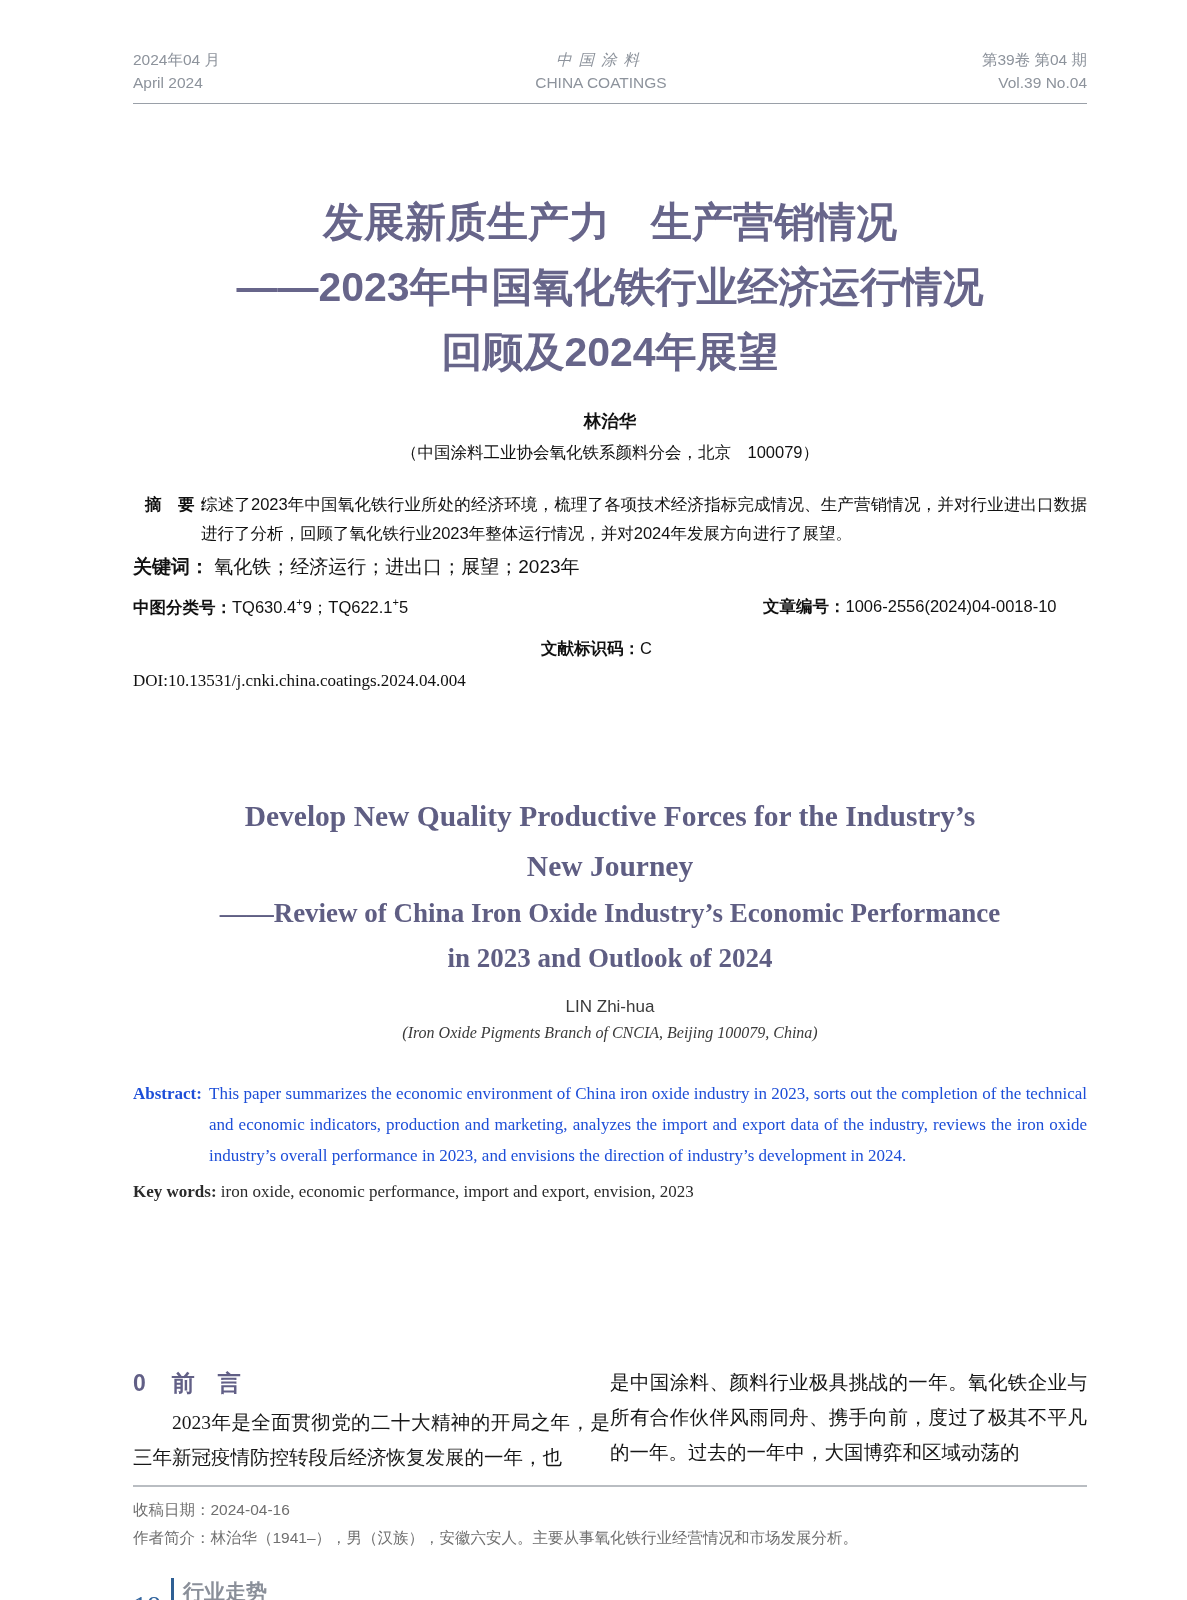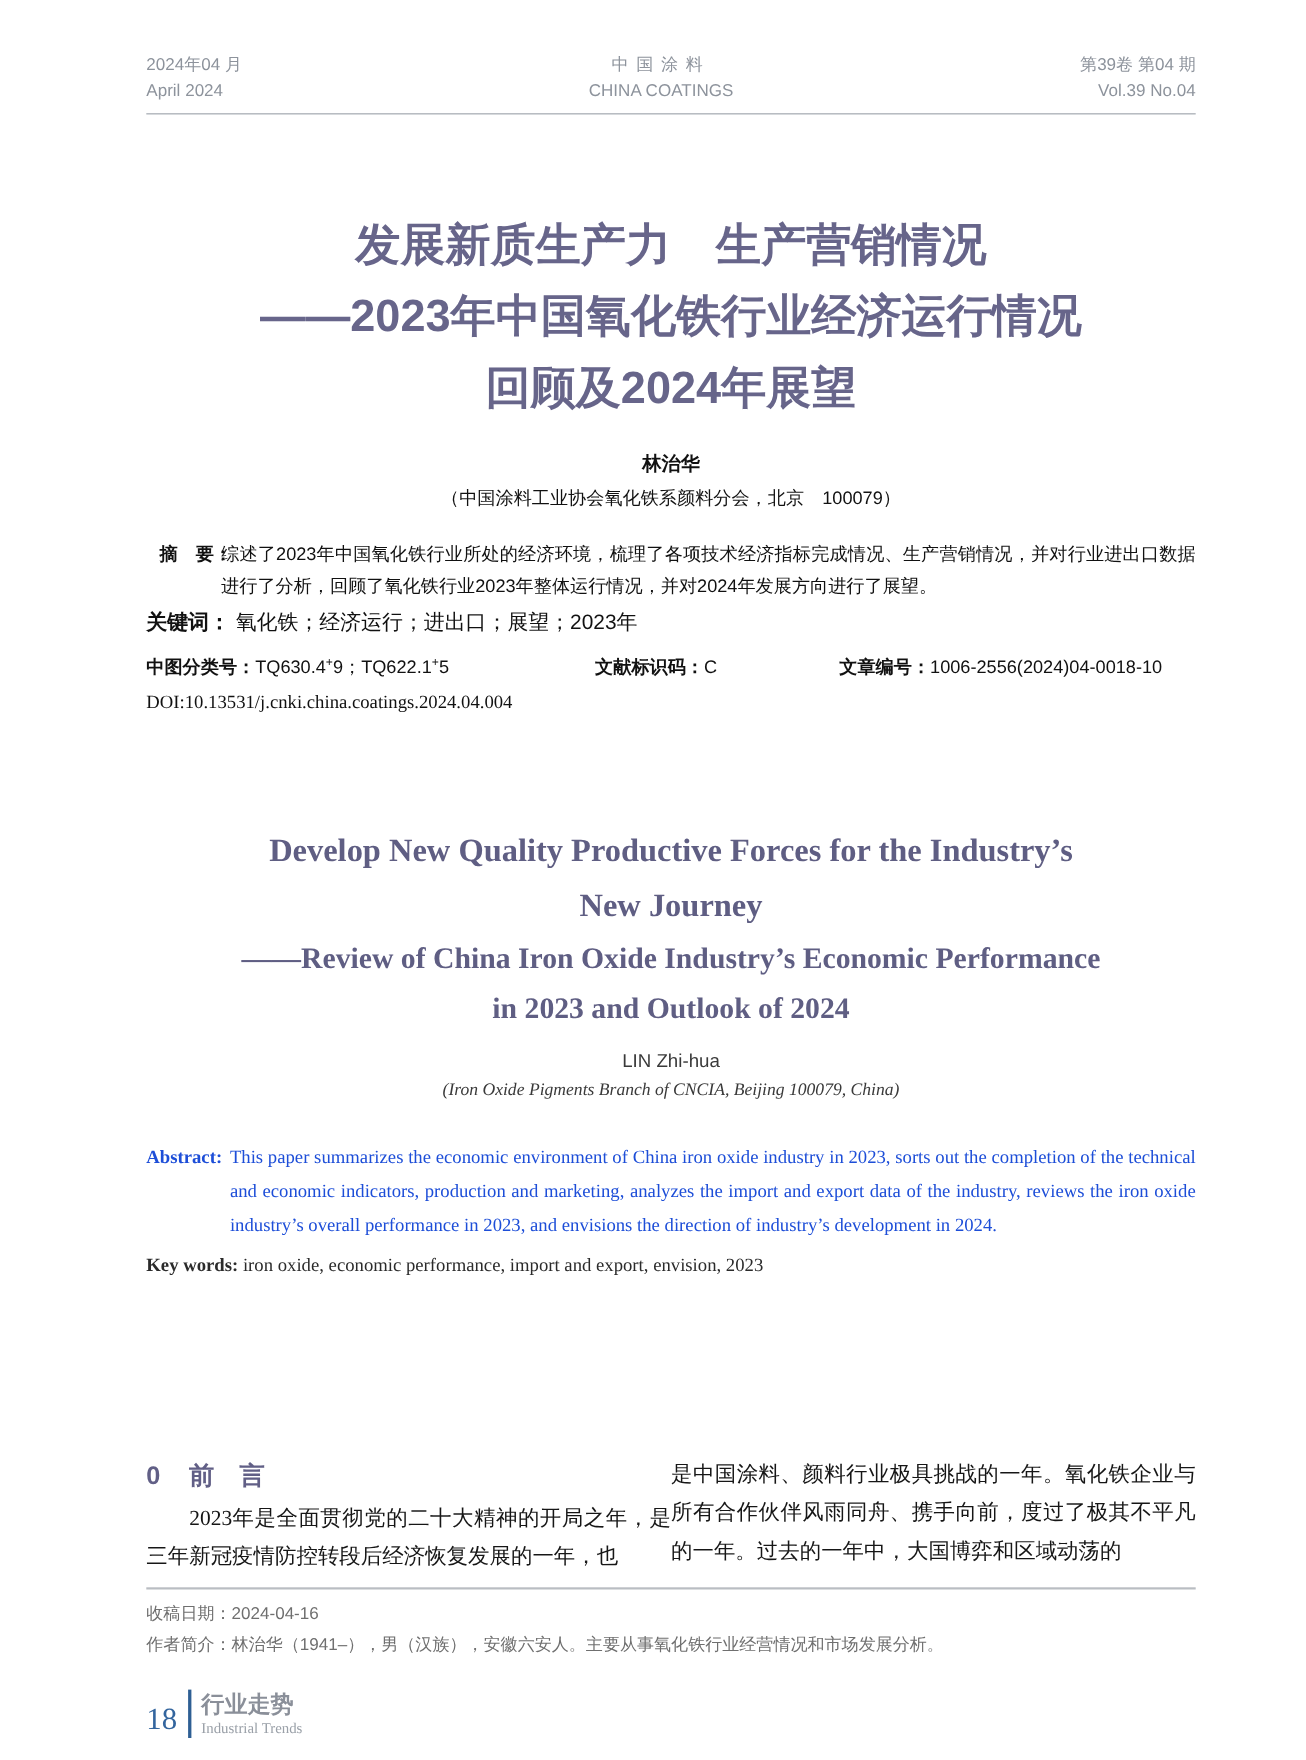--- a/index.html
+++ b/index.html
@@ -9,38 +9,38 @@
     color:#1c1c1c;
     position:relative;
     overflow:hidden;
   }
   .page { padding:48px 100px 0 133px; }
 
   
   .jheader { display:flex; justify-content:space-between; color:#8d939c; font-size:15.5px; line-height:23px; }
   .jheader .hc { text-align:center; }
   .jheader .hr { text-align:right; }
-  .journal-cn { letter-spacing:7px; }
+  .journal-cn { letter-spacing:7px;font-style:italic; }
   .header-rule { border-bottom:1.5px solid #9aa0a8; margin-top:9px; }
 
   
   .title-cn { margin-top:86px; text-align:center; font-weight:bold; font-size:41px; line-height:65px; color:#67658a; }
   .author-cn { margin-top:24px; text-align:center; font-weight:bold; font-size:17.5px; color:#111; }
   .affil-cn  { margin-top:9px;  text-align:center; font-size:16.5px; color:#111; }
 
   
   .abstract-cn { margin-top:26px; position:relative; padding-left:68px; font-size:16.5px; line-height:29px; text-align:justify; color:#111; }
   .abstract-cn .abs-label { position:absolute; left:12px; top:0; font-weight:bold; }
   .keywords-cn { margin-top:4px; font-size:19px; line-height:29px; color:#111; }
   .keywords-cn .kw-label { font-weight:bold; }
 
   
   .meta-row { margin-top:15px; display:flex; font-size:16.5px; color:#111; }
   .meta-row .m1 { width:408px; }
-  .meta-row .m2 { width:222px; }
+  .meta-row .m2 { width:222px;margin-top:42px; }
   .meta-row b { font-weight:bold; }
   .meta-row sup { font-size:11px; }
   .doi-line { margin-top:11px; font-family:"Liberation Serif", serif; font-size:17px; color:#111; }
 
   
   .title-en { margin-top:100px; text-align:center; font-family:"Liberation Serif", serif; font-weight:bold; color:#5f5e83; }
   .title-en .main { font-size:29.5px; line-height:50px; }
   .title-en .sub  { font-size:27px;  line-height:45px; }
   .author-en { margin-top:16px; text-align:center; font-size:17px; color:#3a3a3a; }
   .affil-en  { margin-top:7px; text-align:center; font-family:"Liberation Serif", serif; font-style:italic; font-size:16px; color:#3a3a3a; }

